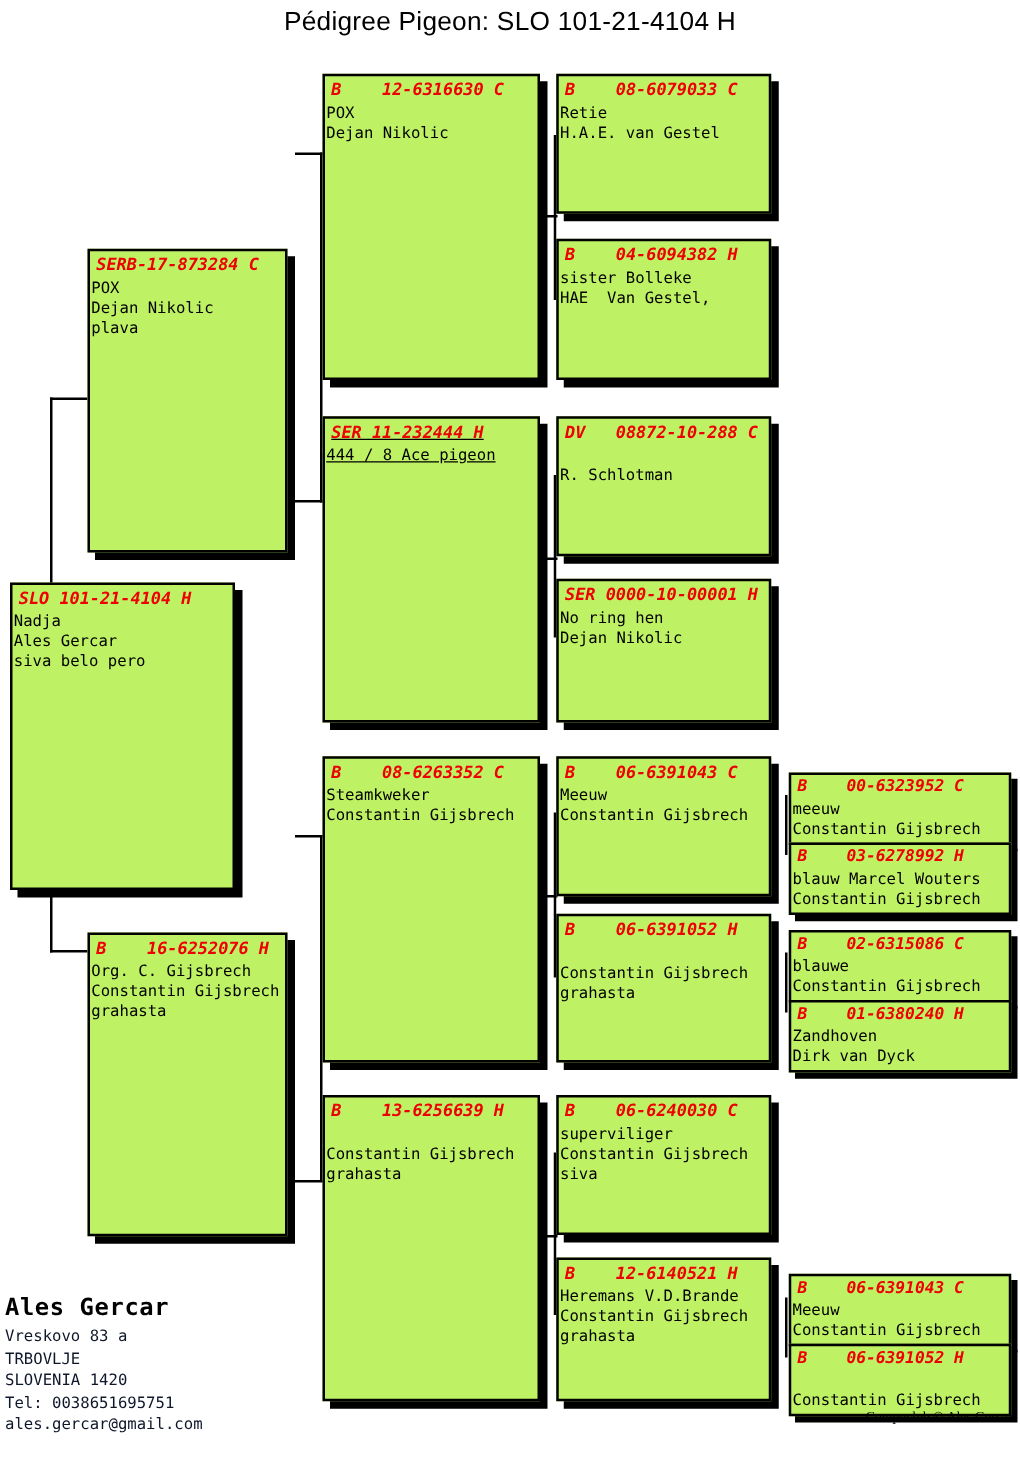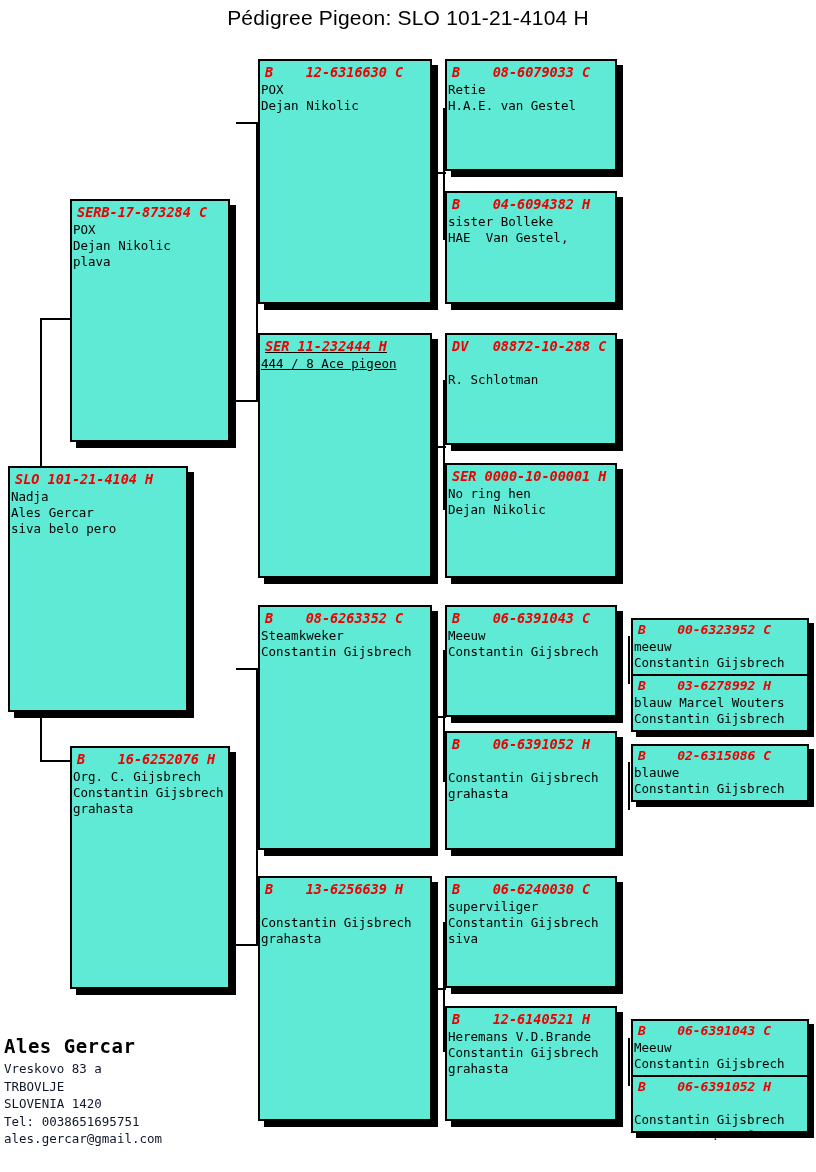--- a/index.html
+++ b/index.html
@@ -29,21 +29,21 @@
     font-family: "Liberation Sans", sans-serif;
     font-size: 21px;
     color: #000000;
     letter-spacing: 0.2px;
   }
 
   
   .box {
     position: absolute;
     box-sizing: border-box;
-    background: #5eead4;
+    background: #bef264;
     border: 2px solid #000000;
     box-shadow: 6px 6px 0 0 #000000;
     overflow: hidden;
     padding: 0;
   }
   .box .ring {
     display: block;
     color: #ee0000;
     font-weight: bold;
     font-style: italic;
@@ -252,20 +252,25 @@
     <span class="line">blauw Marcel Wouters</span>
     <span class="line">Constantin Gijsbrech</span>
   </div>
 
   <div class="box small" style="left:631px; top:731px; width:178px; height:58px;">
     <span class="ring">B    02-6315086 C</span>
     <span class="line">blauwe</span>
     <span class="line">Constantin Gijsbrech</span>
   </div>
 
+  <div class="box small" style="left:631px; top:787px; width:178px; height:58px;">
+    <span class="ring">B    01-6380240 H</span>
+    <span class="line">Zandhoven</span>
+    <span class="line">Dirk van Dyck</span>
+  </div>
 
   <div class="box small" style="left:631px; top:1006px; width:178px; height:58px;">
     <span class="ring">B    06-6391043 C</span>
     <span class="line">Meeuw</span>
     <span class="line">Constantin Gijsbrech</span>
   </div>
 
   <div class="box small" style="left:631px; top:1062px; width:178px; height:58px;">
     <span class="ring">B    06-6391052 H</span>
     <span class="line"></span>

